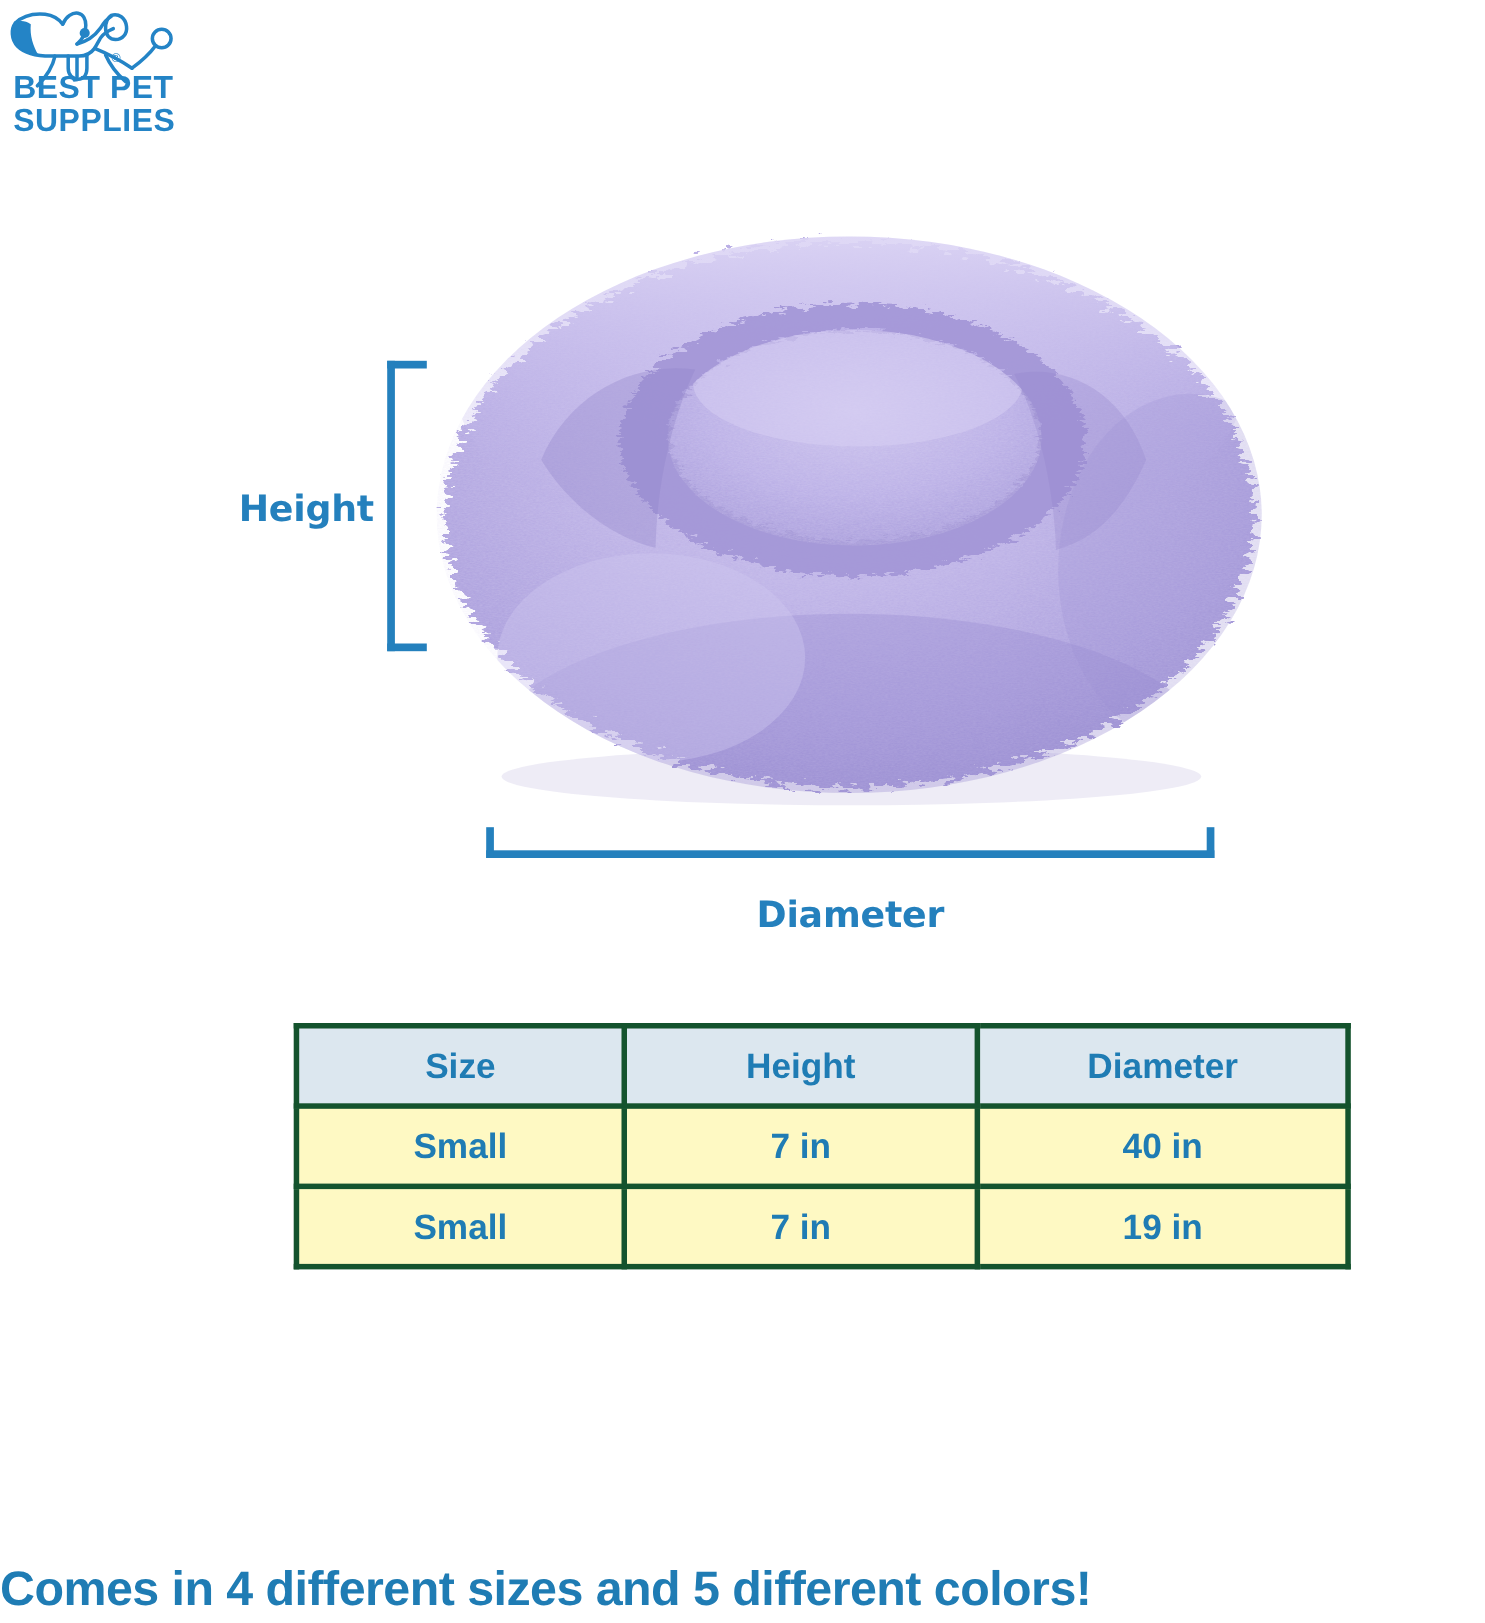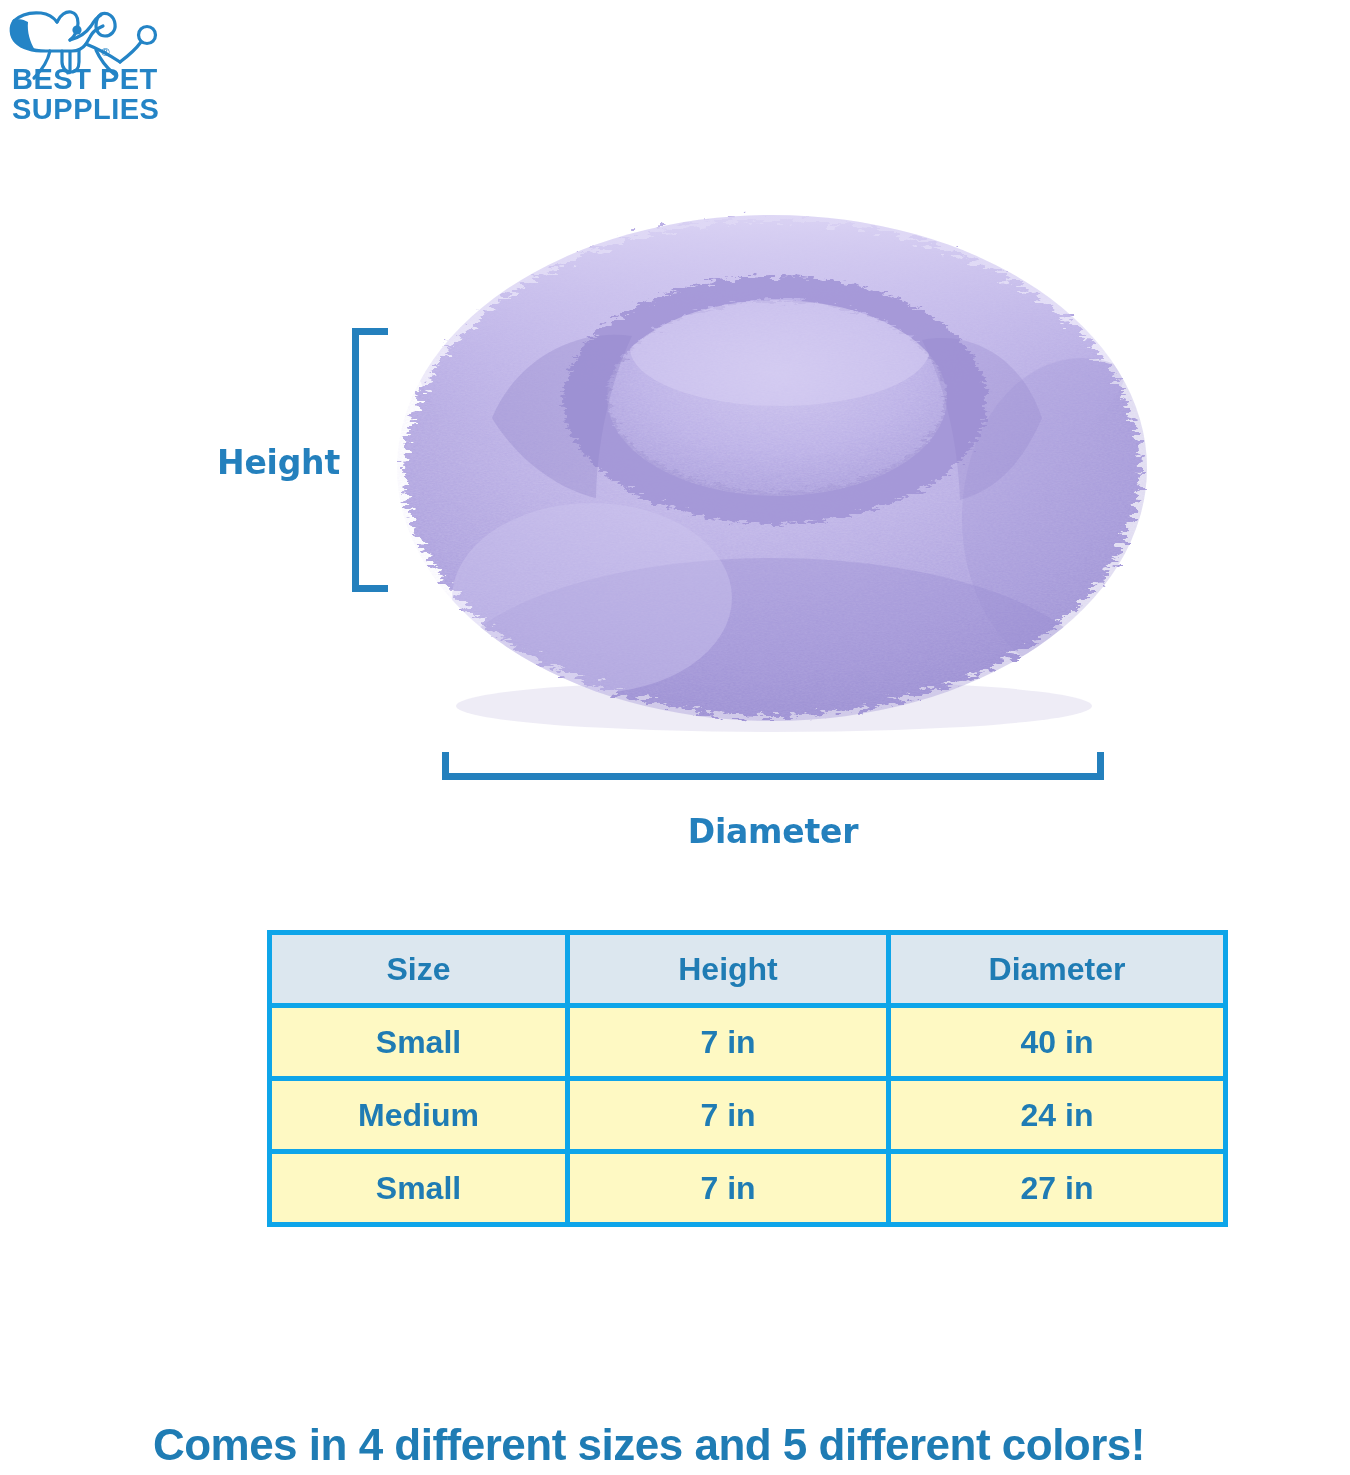--- a/index.html
+++ b/index.html
@@ -88,21 +88,21 @@
   #size-table {
     position: absolute;
     left: 267px;
     top: 930px;
     width: 956px;
     border-collapse: collapse;
     table-layout: fixed;
   }
   #size-table th,
   #size-table td {
-    border: 5px solid #0ea5e9;
+    border: 5px solid #14532d;
     text-align: center;
     color: #1f7cb4;
     font-weight: bold;
     font-size: 32px;
     font-family: "Liberation Sans Narrow", "Liberation Sans", sans-serif;
     font-stretch: condensed;
     height: 68px;
     padding: 0;
     line-height: 68px;
   }
@@ -115,21 +115,21 @@
   #size-table col.c-size { width: 298px; }
   #size-table col.c-height { width: 321px; }
   #size-table col.c-diameter { width: 337px; }
 
   
   #footer-caption {
     position: absolute;
     left: 0;
     top: 1420px;
     width: 1145px;
-    text-align: right;
+    text-align: left;
     font-size: 44px;
     font-weight: bold;
     color: #1f7cb4;
     font-family: "Liberation Sans Narrow", "Liberation Sans", sans-serif;
     font-stretch: condensed;
     letter-spacing: -0.5px;
     white-space: nowrap;
   }
 </style>
 </head>
@@ -291,25 +291,20 @@
       <th>Diameter</th>
     </tr>
   </thead>
   <tbody>
     <tr>
       <td>Small</td>
       <td>7 in</td>
       <td>40 in</td>
     </tr>
     <tr>
-      <td>Medium</td>
-      <td>7 in</td>
-      <td>24 in</td>
-    </tr>
-    <tr>
       <td>Small</td>
       <td>7 in</td>
-      <td>27 in</td>
+      <td>19 in</td>
     </tr>
   </tbody>
 </table>
 
 <div id="footer-caption">Comes in 4 different sizes and 5 different colors!</div>
 
 </body></html>

